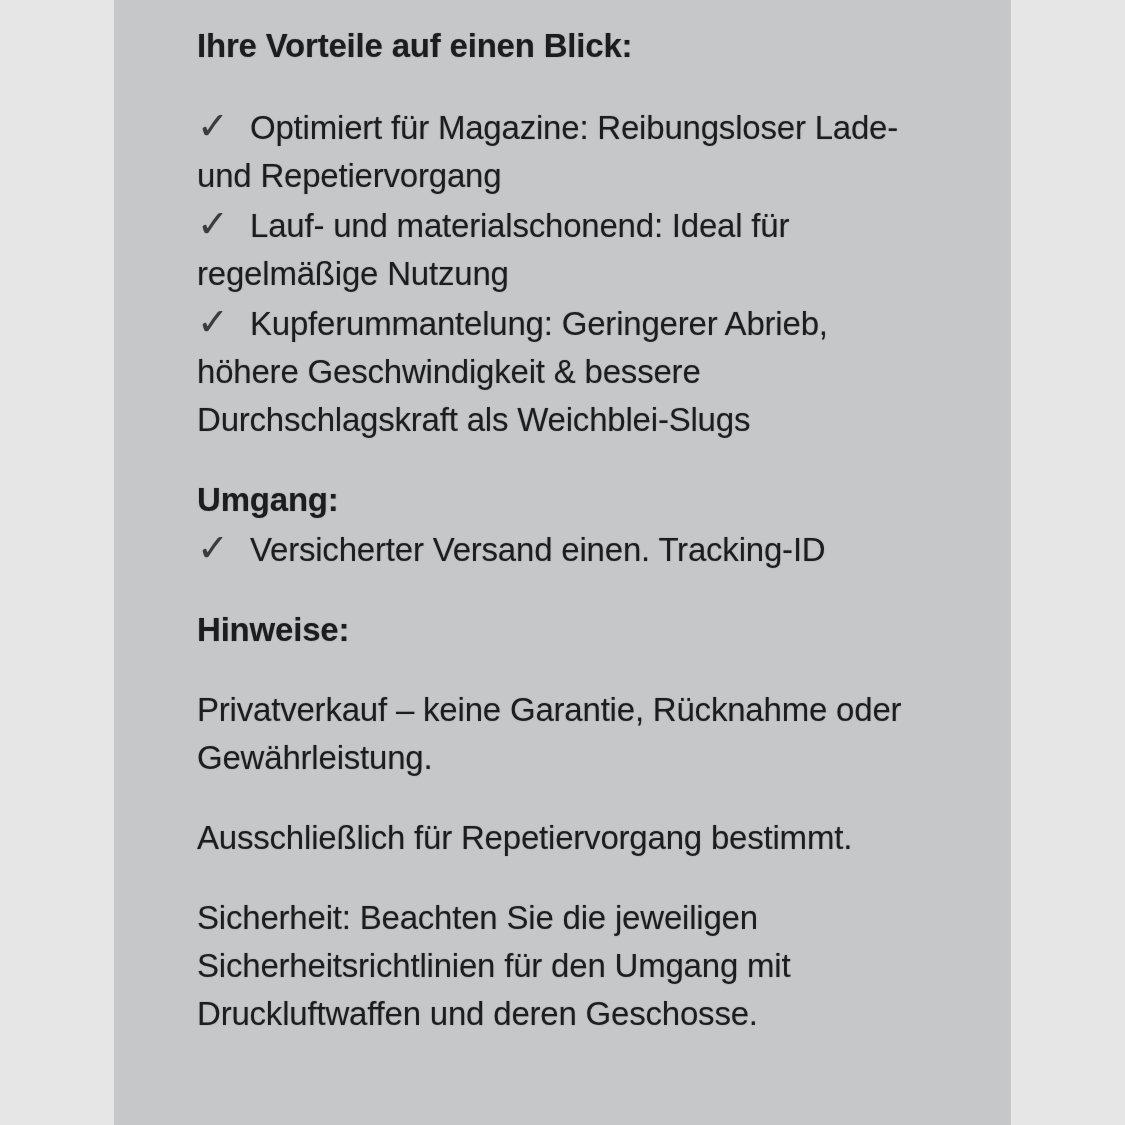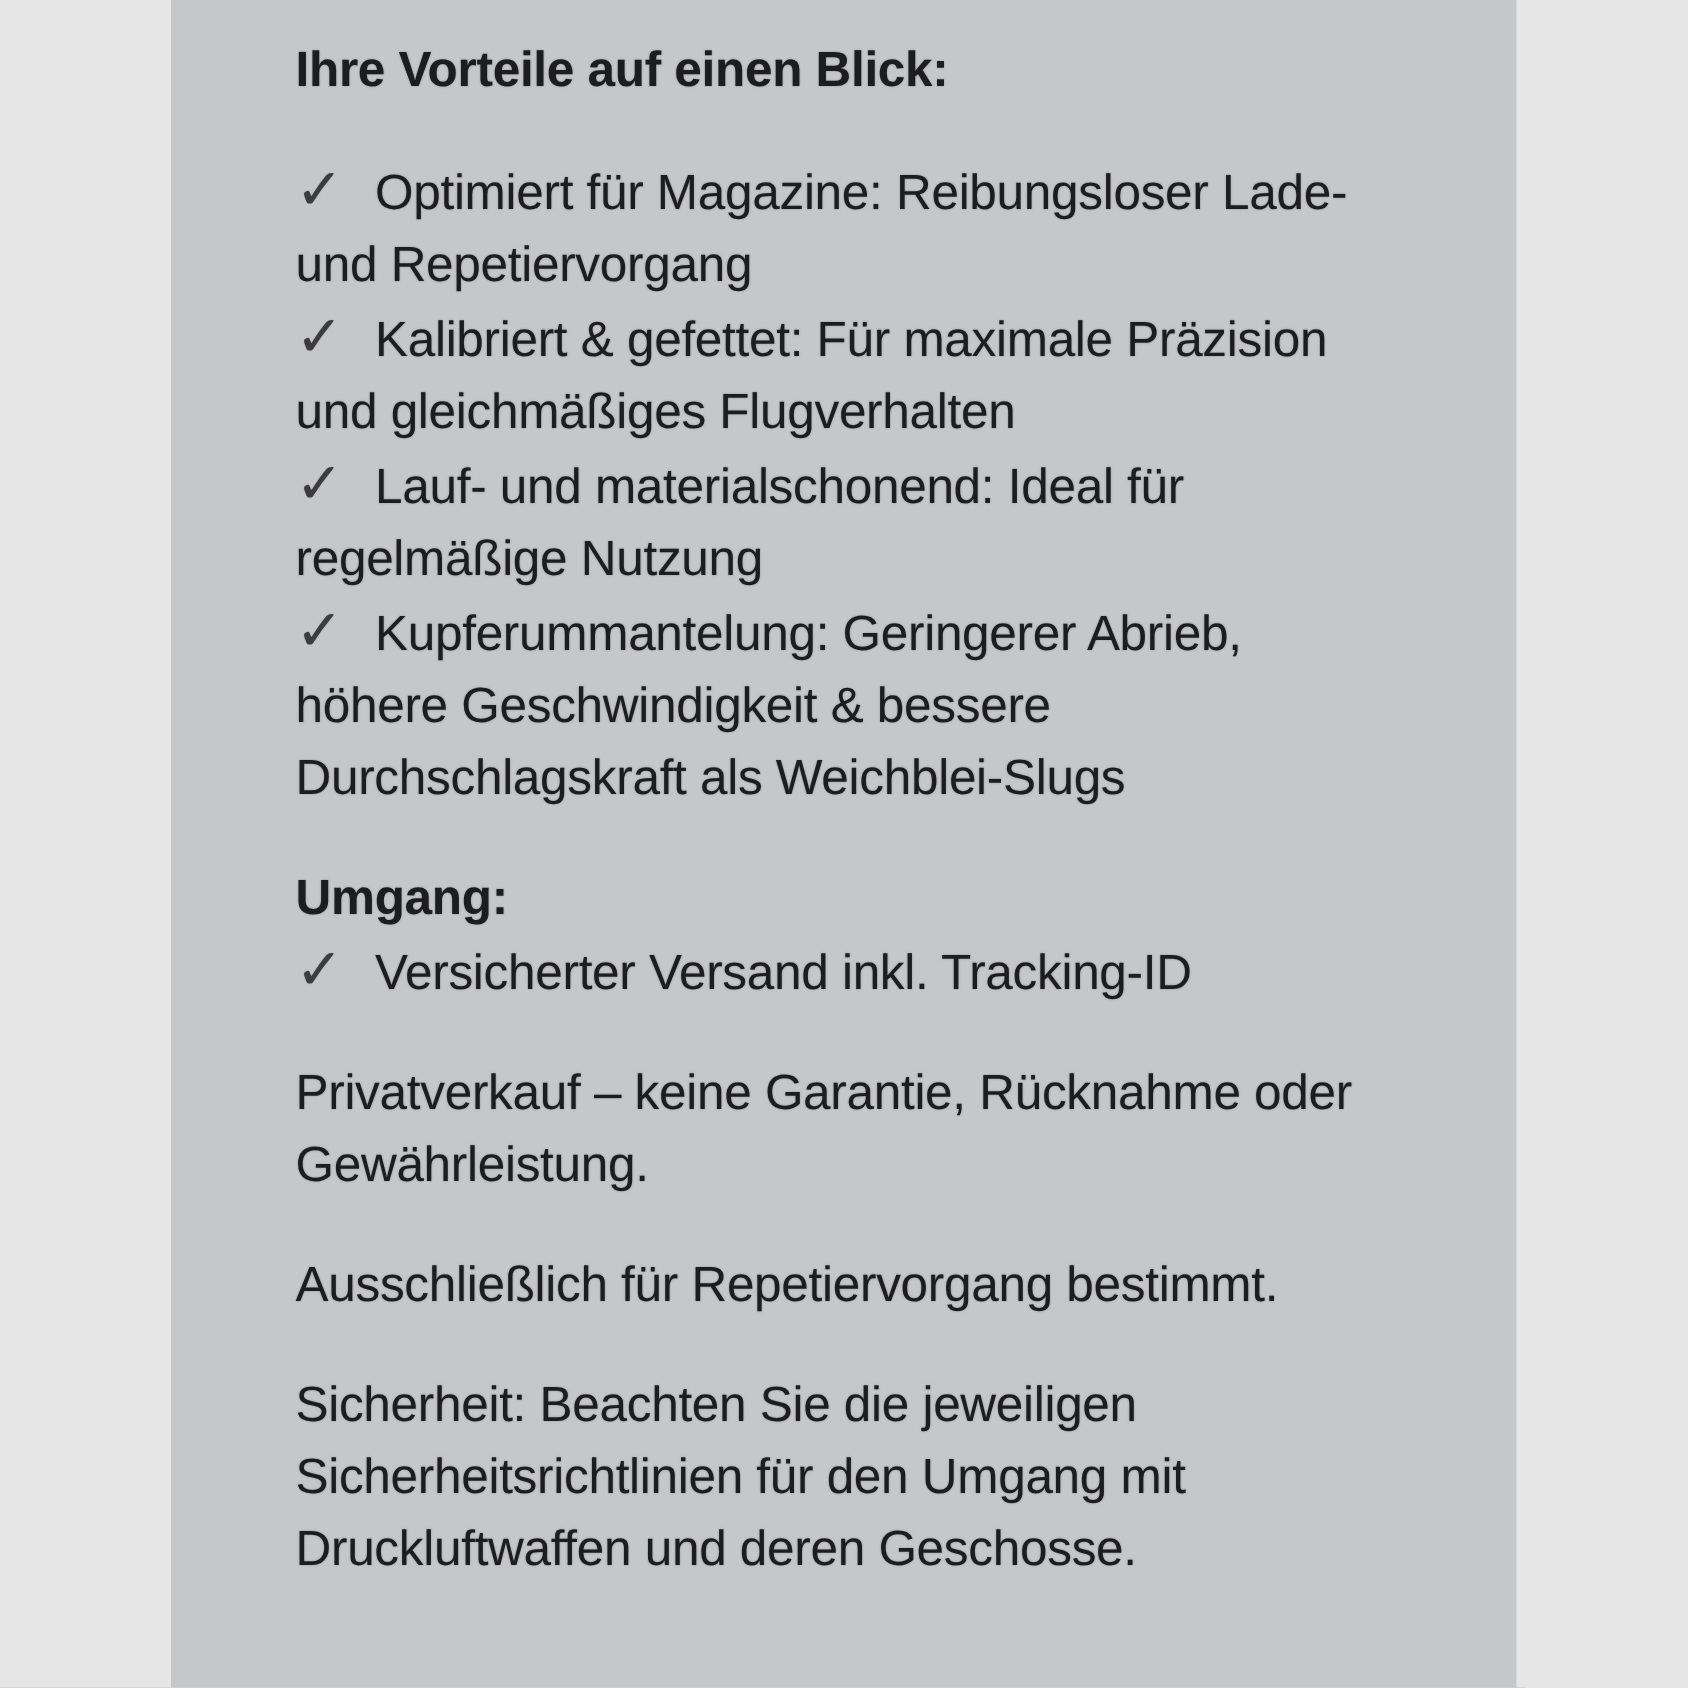--- a/index.html
+++ b/index.html
@@ -48,36 +48,35 @@
 <body>
 
 <div class="panel">
   <div class="text-col">
 
     <div class="para heading">Ihre Vorteile auf einen Blick:</div>
 
     <div class="block" id="benefits">
         <div class="line"><span class="check">✓</span><b class="lead">Optimiert für Magazine:</b><span class="rest"> Reibungsloser Lade-
 und Repetiervorgang</span></div>
-        <div class="line"><span class="check">✓</span><b class="lead">Kalibriert &amp; gefettet:</b><span class="rest"> Für maximale Präzision
-und gleichmäßiges Flugverhalten</span></div>
         <div class="line"><span class="check">✓</span><b class="lead">Lauf- und materialschonend:</b><span class="rest"> Ideal für
 regelmäßige Nutzung</span></div>
         <div class="line"><span class="check">✓</span><b class="lead">Kupferummantelung:</b><span class="rest"> Geringerer Abrieb,
 höhere Geschwindigkeit &amp; bessere
 Durchschlagskraft als Weichblei-Slugs</span></div>
       </div>
 
     <div class="block">
       <div class="line heading">Umgang:</div>
       <div class="line">
-        <span class="check">✓</span><span class="lead">Versicherter Versand inkl. Tracking-ID</span>
+        <span class="check">✓</span><span class="lead">Versicherter Versand einen. Tracking-ID</span>
       </div>
     </div>
 
+    <div class="para heading">Hinweise:</div>
 
     <div id="notes">
         <div class="para note">Privatverkauf – keine Garantie, Rücknahme oder
 Gewährleistung.</div>
         <div class="para note">Ausschließlich für Repetiervorgang bestimmt.</div>
         <div class="para note">Sicherheit: Beachten Sie die jeweiligen
 Sicherheitsrichtlinien für den Umgang mit
 Druckluftwaffen und deren Geschosse.</div>
       </div>
 

